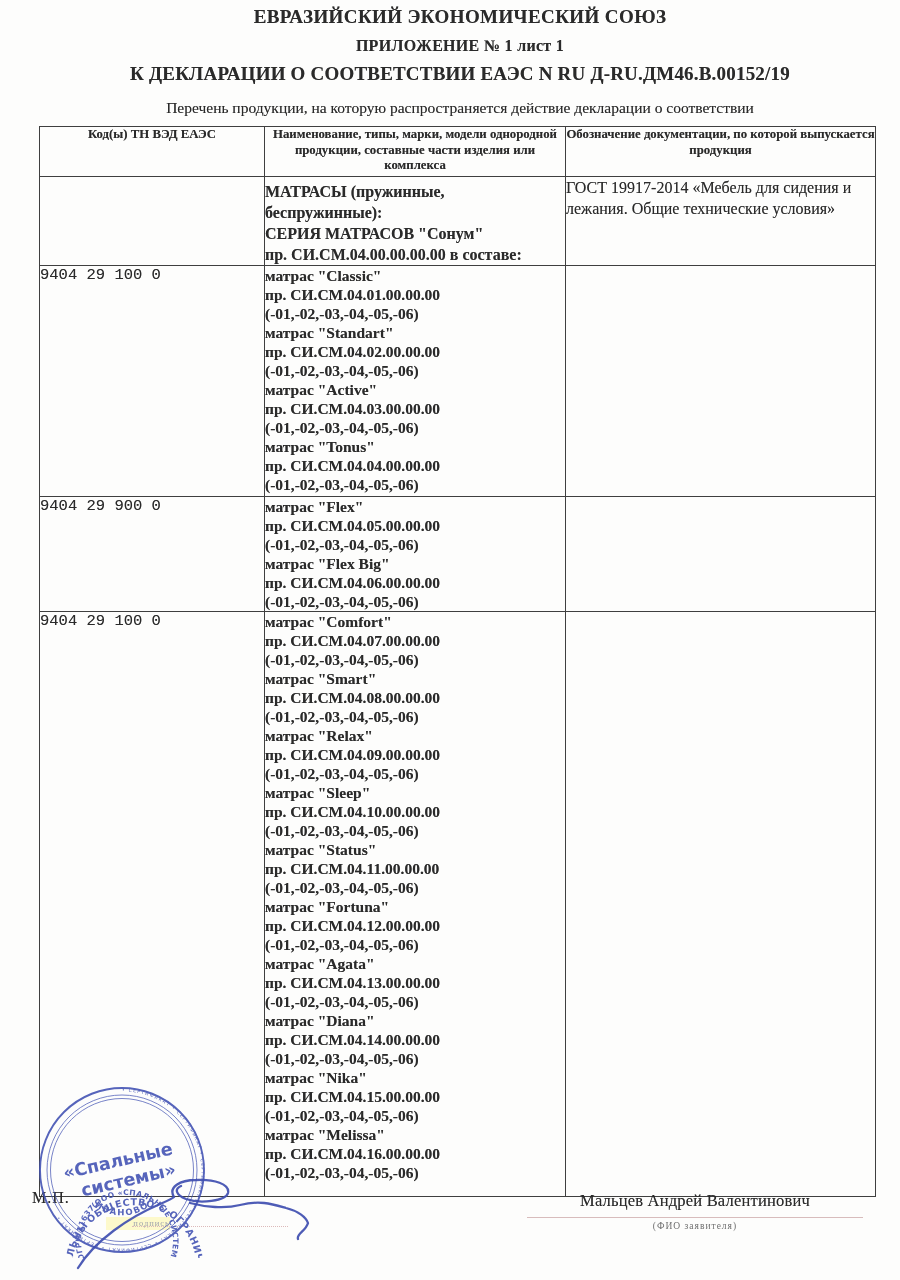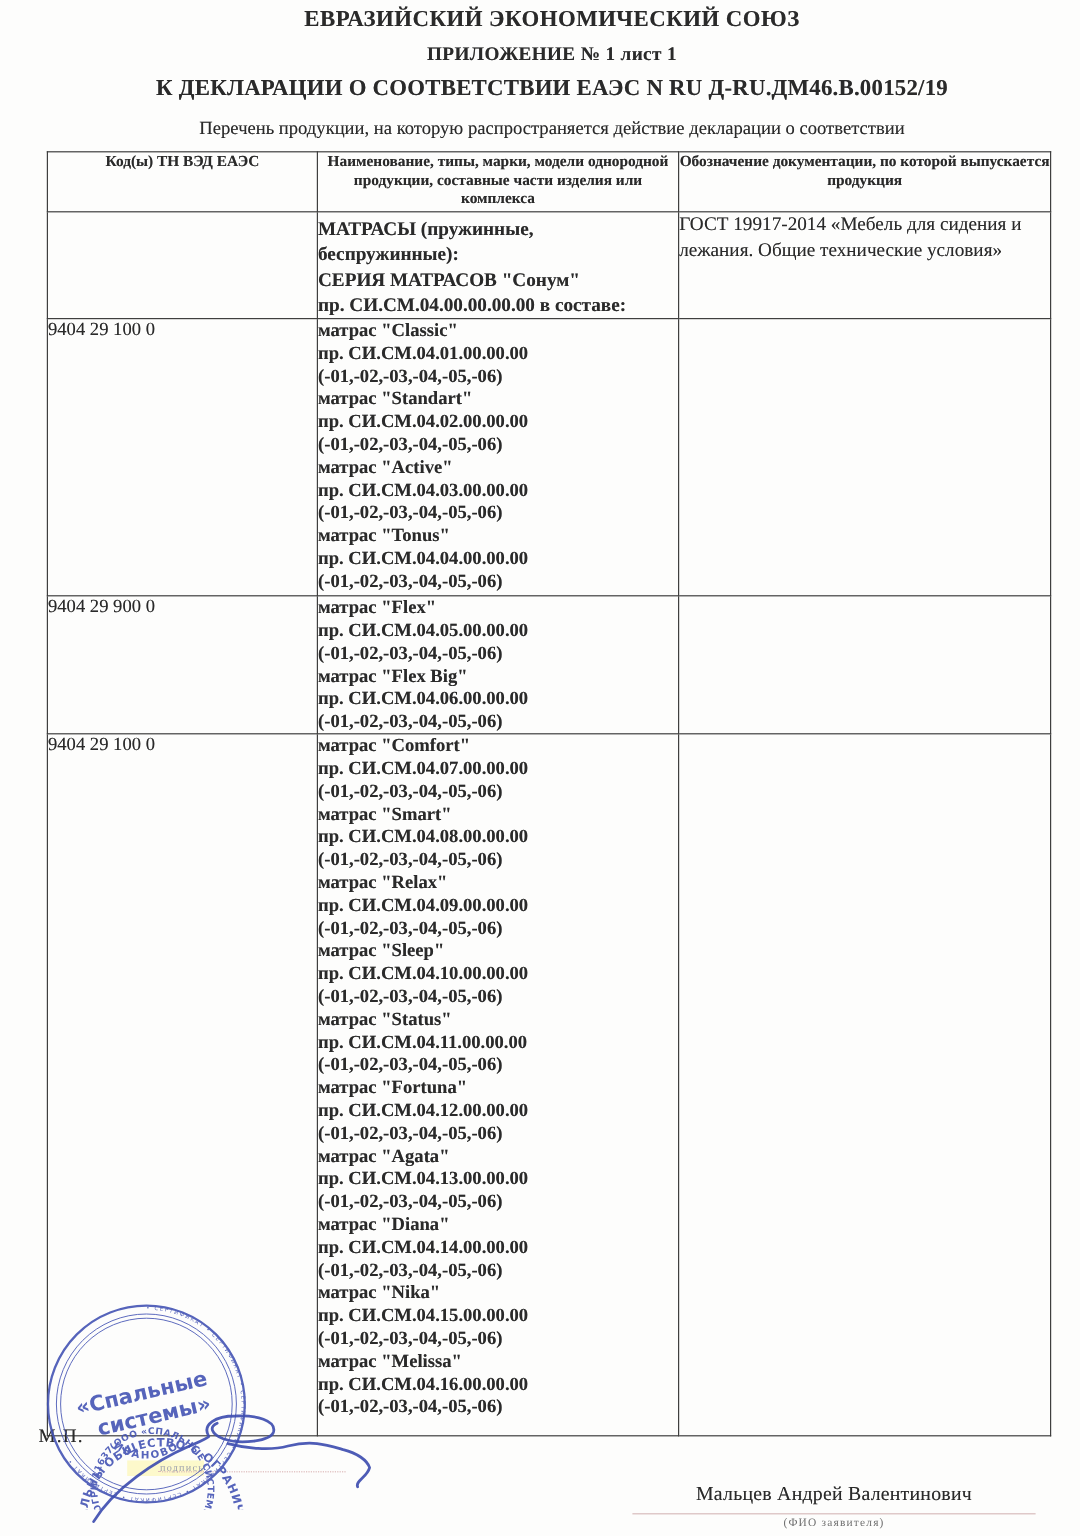--- a/index.html
+++ b/index.html
@@ -14,27 +14,27 @@
   .t2{font-size:16px;font-weight:bold;letter-spacing:.3px;margin:0 0 8px 0;}
   .t3{font-size:19px;font-weight:bold;letter-spacing:.2px;margin:0;}
   .subtitle{position:absolute;left:0;top:99px;width:920px;text-align:center;font-size:15.5px;}
   
   table.decl{
     position:absolute;left:39px;top:126px;width:836px;
     border-collapse:collapse;table-layout:fixed;
   }
   table.decl td{border:1px solid #3f3f3f;vertical-align:top;padding:0;}
   td.hd{font-weight:bold;font-size:12.8px;line-height:15.5px;text-align:center;padding:6px 18px 0 18px;}
-  .codecell{font-size:15.5px;padding:3px 2px 0 7px;}
+  .codecell{font-size:15.5px;padding:3px 2px 0 7px;font-family:Liberation Mono, monospace;}
   .namecell{font-size:15.5px;line-height:19px;white-space:pre-line;padding:3px 4px 0 9px;font-weight:bold;}
   .namecell.intro{font-size:16px;line-height:21px;padding-top:4px;}
   .doccell{font-size:16px;line-height:21px;padding:4px 6px 0 8px;margin-top:16px;}
   
   .mp{position:absolute;left:32px;top:1189px;font-size:16px;letter-spacing:1px;z-index:1;}
-  .fio-block{position:absolute;left:527px;top:1191px;width:336px;text-align:center;z-index:1;margin-top:44px;}
+  .fio-block{position:absolute;left:527px;top:1191px;width:336px;text-align:center;z-index:1;}
   .fio-name{font-size:16.5px;letter-spacing:.2px;}
   .fio-line{border-top:1px solid #d8bcbc;margin-top:6px;}
   .fio-label{font-size:9.5px;color:#6f6f6f;letter-spacing:1px;margin-top:3px;font-family:Liberation Serif, serif;}
   .sign-note{
     position:absolute;left:106px;top:1217px;z-index:1;width:64px;height:13px;
     background:#fef9c3;color:#8a8f9e;font-size:8.5px;text-align:right;line-height:13px;
     letter-spacing:1px;opacity:.85;
   }
   .faint-dotline{position:absolute;left:132px;top:1226px;width:156px;border-top:1px dotted #dcb9b9;z-index:1;}
   

